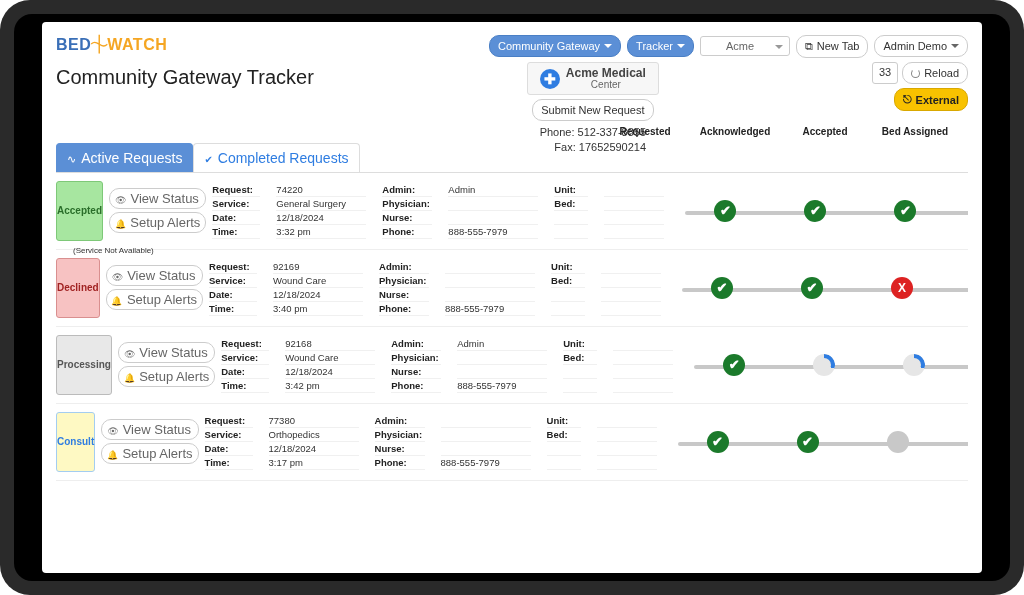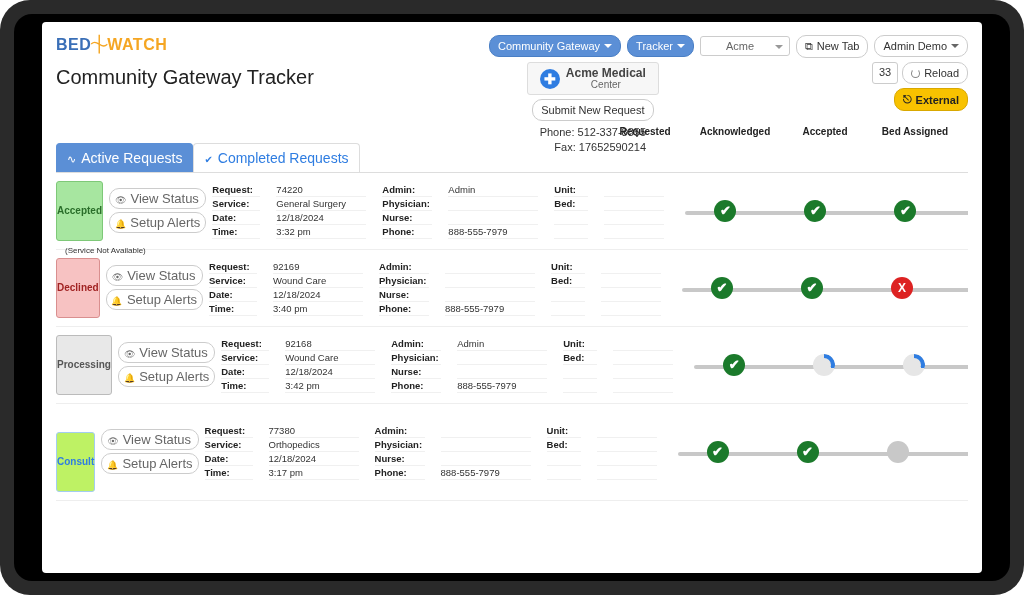--- a/index.html
+++ b/index.html
@@ -52,22 +52,22 @@
   .pulse-ico::before { content:"∿"; font-size:11px; }
   .check-ico::before { content:"✔"; font-size:10px; }
 
   
   .rows { overflow:auto; height:calc(100% - 150px); }
   .reqrow { display:flex; align-items:center; gap:6px; padding:8px 0; border-bottom:1px solid #eee; }
   .badge { width:68px; height:60px; border:1px solid #aaa; border-radius:3px; display:flex; align-items:center; justify-content:center; font-size:10px; font-weight:700; color:#333; text-align:center; position:relative; }
   .b-green { background:#a7e6a0; border-color:#7ec878; color:#2a6e2a; }
   .b-red   { background:#f7c2c2; border-color:#d98f8f; color:#a12323; }
   .b-gray  { background:#e8e8e8; border-color:#bbb; color:#555; }
-  .b-blue  { background:#bef264; border-color:#a3cdf1; color:#2f7de1;margin-top:20px; }
-  .badge .note { position:absolute; top:-13px; left:8px; font-size:8px; color:#333; white-space:nowrap; font-weight:400; }
+  .b-blue  { background:#fef9c3; border-color:#a3cdf1; color:#2f7de1; }
+  .badge .note { position:absolute; top:-13px; left:16px; font-size:8px; color:#333; white-space:nowrap; font-weight:400; }
   .actbtns { display:flex; flex-direction:column; gap:3px; }
   .actbtns .btn { padding:2px 5px; font-size:13px; color:#666; }
   .eye-ico::before { content:"👁"; font-size:9px; }
   .bell-ico::before { content:"🔔"; font-size:9px; }
 
   .details { flex:1; display:grid; grid-template-columns: 48px 90px 50px 90px 34px 60px; column-gap:16px; font-size:9.5px; align-content:center; }
   .details .k { font-weight:700; color:#222; }
   .details .v { color:#333; }
   .details > div { padding:1px 0; border-bottom:1px solid #f0f0f0; }
 

